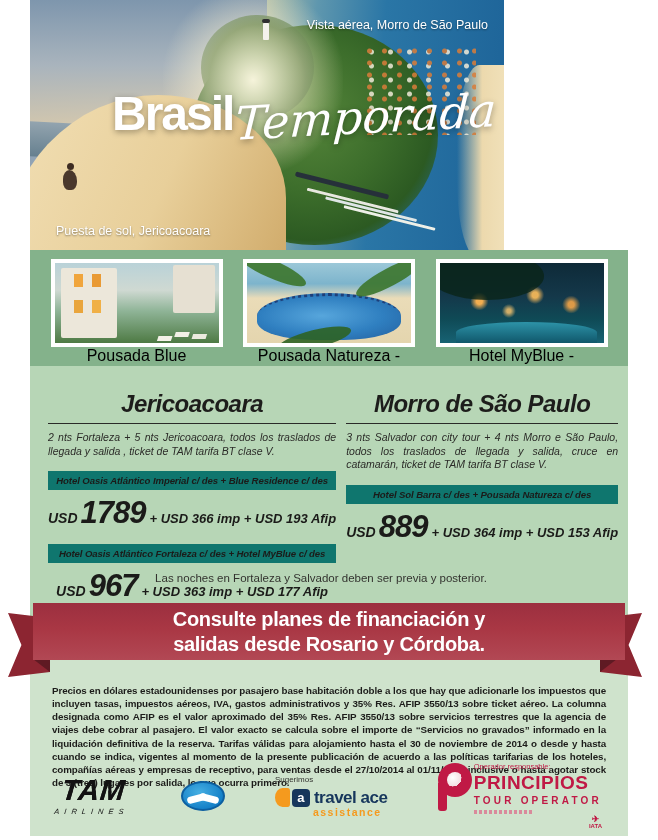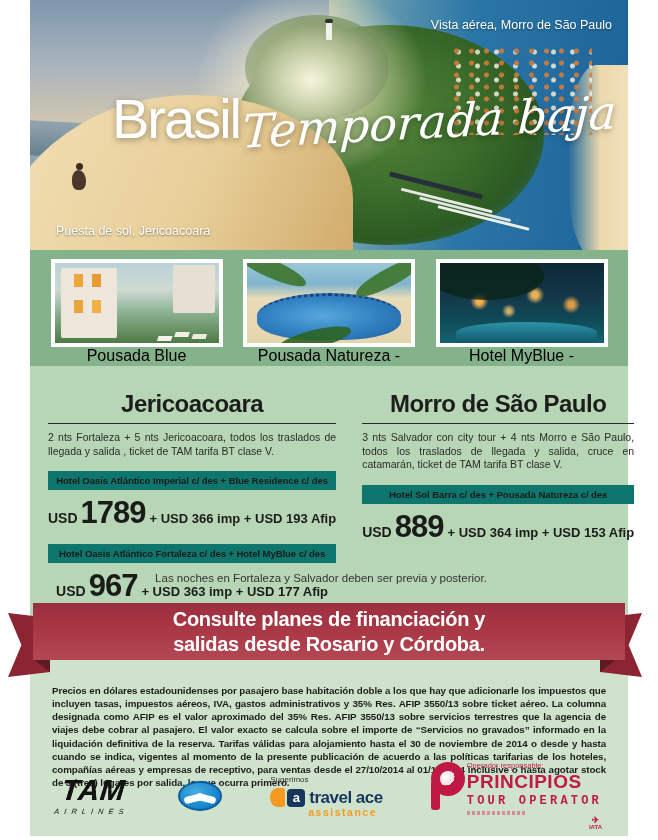--- a/index.html
+++ b/index.html
@@ -1,20 +1,20 @@
 <!DOCTYPE html>
 <html><head>
 <meta charset="utf-8">
 <style>
   * { margin:0; padding:0; box-sizing:border-box; }
   html,body { width:658px; height:840px; }
   body { font-family:"Liberation Sans", sans-serif; background:#ffffff; position:relative; overflow:hidden; }
 
   
-  .hero { position:absolute; left:30px; top:0; width:598px; height:250px; overflow:hidden;
+  .hero { position:absolute; left:30px; top:0; width:474px; height:250px; overflow:hidden;
     background:linear-gradient(95deg,#8ba0b4 0%,#b3b8b8 22%,#ddd0b2 38%,#b9c2a8 47%,#5f97ae 58%,#2a76a6 72%,#1d6398 100%); }
   .hero .sky-left { position:absolute; left:0; top:0; width:50%; height:58%;
     background:linear-gradient(180deg,#7e96ad 0%,#a9b4bd 45%,rgba(214,201,174,.9) 85%,rgba(227,207,166,0) 100%); }
   .hero .sun-glow { position:absolute; left:28%; top:-6%; width:38%; height:76%;
     background:radial-gradient(ellipse at center, rgba(255,250,228,.95) 0%, rgba(255,244,210,.5) 38%, rgba(255,244,210,0) 72%); }
   .hero .sea-left { position:absolute; left:0; top:50%; width:30%; height:14%;
     background:linear-gradient(180deg,#93a4af,#66808f); transform:skewY(3deg); }
   .hero .dune { position:absolute; left:-6%; top:38%; width:60%; height:75%;
     background:linear-gradient(115deg,#f2e0b6 0%,#e8cf9a 55%,#cfa968 100%);
     border-radius:55% 45% 0 0 / 90% 55% 0 0; }
@@ -29,21 +29,21 @@
   .hero .beach-right { position:absolute; right:-2%; top:26%; width:12%; height:78%;
     background:linear-gradient(90deg, rgba(240,220,170,0) 0%, #ecd9ad 45%, #f2e3bd 100%); border-radius:40% 0 0 40%; }
   .hero .village { position:absolute; right:6%; top:18%; width:24%; height:36%; opacity:.85;
     background-image:radial-gradient(circle 2px, #d97d3a 0 2px, transparent 3px), radial-gradient(circle 2px, #f0ead8 0 2px, transparent 3px);
     background-size:15px 12px, 19px 14px; }
   .hero .pier { position:absolute; right:24%; top:73%; width:96px; height:5px; background:#26303a; transform:rotate(14deg); border-radius:2px;
     box-shadow:14px 12px 0 -1px #e8e8e0, 34px 16px 0 -1px #dfe6e6, 54px 20px 0 -1px #eef0e8; }
   .hero .caption-top { position:absolute; right:16px; top:18px; color:#ffffff; font-size:12.5px; text-shadow:0 1px 2px rgba(0,0,0,.45); }
   .hero .caption-bottom { position:absolute; left:26px; bottom:12px; color:#ffffff; font-size:12.5px; text-shadow:0 1px 2px rgba(0,0,0,.45); }
   .hero .brand { position:absolute; left:82px; top:86px; white-space:nowrap; }
-  .hero .brand .main { font-size:56px; font-weight:400; color:#ffffff; letter-spacing:-2px; text-shadow:0 2px 6px rgba(0,0,0,.35); }
+  .hero .brand .main { font-size:48px; font-weight:700; color:#ffffff; letter-spacing:-2px; text-shadow:0 2px 6px rgba(0,0,0,.35); }
   .hero .brand .script { font-family:"DejaVu Serif", serif; font-style:italic; font-size:46px; color:#ffffff;
     display:inline-block; transform:rotate(-3deg) skewX(-6deg); margin-left:2px; text-shadow:0 2px 6px rgba(0,0,0,.35); }
 
   
   .band { position:absolute; left:30px; top:250px; width:598px; height:116px; background:#84b28b;
     display:flex; justify-content:space-evenly; align-items:flex-start; padding-top:9px; }
   .thumb-wrap { width:172px; text-align:center; }
   .thumb { width:172px; height:88px; background:#ffffff; padding:4px; }
   .thumb .photo { width:100%; height:100%; position:relative; overflow:hidden; }
   .photo-1 { background:linear-gradient(180deg,#b9d2d8 0%,#cfd9d2 34%,#8fb497 60%,#4e7a44 100%); }
@@ -65,21 +65,21 @@
     background-image:radial-gradient(circle at 24% 48%, rgba(255,180,80,.95) 0 3px, transparent 9px),
       radial-gradient(circle at 58% 40%, rgba(255,190,90,.9) 0 3px, transparent 9px),
       radial-gradient(circle at 80% 52%, rgba(255,170,70,.85) 0 3px, transparent 9px),
       radial-gradient(circle at 42% 60%, rgba(255,200,110,.8) 0 2px, transparent 7px); }
   .photo-3 .pool-n { position:absolute; left:10%; bottom:0; width:86%; height:26%; border-radius:50% 50% 0 0;
     background:linear-gradient(180deg,#2d93a8,#10576b); }
   .photo-3 .foliage { position:absolute; left:-6%; top:-14%; width:70%; height:60%; background:#0a2418; border-radius:50%; opacity:.8; }
 
   
   .panel { position:absolute; left:30px; top:366px; width:598px; height:264px; background:#b7d6b6; }
-  .cols { display:flex; gap:26px; padding:24px 18px 0 18px; }
+  .cols { display:flex; gap:10px; padding:24px 18px 0 18px;font-style:italic; }
   .col { flex:1; }
   .col .title { font-size:24px; font-weight:700; color:#1d1d1b; text-align:center; letter-spacing:-0.5px; }
   .col .rule { height:1px; background:#2a2a28; margin:5px 0 7px 0; }
   .col .desc { font-size:10.5px; line-height:1.3; color:#2b2b28; text-align:justify; }
   .offer { margin-top:13px; }
   .offer .hotels { background:#0f766e; color:#1b1b19; font-weight:700; font-size:9.6px; text-align:center;
     padding:4px 2px; letter-spacing:-0.1px; white-space:nowrap; }
   .offer .price-line { text-align:center; margin-top:5px; color:#1b1b19; font-weight:700; white-space:nowrap; }
   .offer .usd { font-size:14px; }
   .offer .amount { font-size:31px; letter-spacing:-1px; margin:0 4px 0 3px; }
@@ -129,21 +129,21 @@
   .logo-ta .assist { color:#f59a1e; font-weight:700; font-size:10.5px; letter-spacing:1.5px; margin-left:38px; margin-top:-2px; }
   .logo-pr { display:flex; align-items:flex-start; }
   .logo-pr .p-mark { position:relative; width:36px; height:48px; }
   .logo-pr .p-mark .ring { position:absolute; left:0; top:0; width:34px; height:34px; border-radius:50%; background:#c01945; }
   .logo-pr .p-mark .ring::before { content:""; position:absolute; left:9px; top:9px; width:16px; height:16px; border-radius:50%;
     background:radial-gradient(circle at 35% 35%, #ffffff 0%, #f2dfe2 60%, #c01945 61%); }
   .logo-pr .p-mark .stem { position:absolute; left:0; top:20px; width:9px; height:28px; background:#c01945; border-radius:0 0 3px 3px; }
   .logo-pr .txt { line-height:1; }
   .logo-pr .oper { color:#c01945; font-size:7.5px; margin-bottom:3px; }
   .logo-pr .name { color:#c01945; font-weight:800; font-size:19px; letter-spacing:0.5px; }
-  .logo-pr .sub { color:#c01945; font-size:12px; letter-spacing:3.2px; margin-top:4px; font-weight:700;font-family:Liberation Mono, monospace; }
+  .logo-pr .sub { color:#c01945; font-size:10px; letter-spacing:3.2px; margin-top:4px; font-weight:700; }
   .logo-pr .microline { width:58px; height:4px; margin-top:4px; background:repeating-linear-gradient(90deg,#d98a9b 0 3px, transparent 3px 5px); }
   .logo-pr .iata { float:right; margin-top:2px; color:#c01945; font-size:6px; font-weight:800; text-align:center; }
   .logo-pr .iata::before { content:"\2708"; display:block; font-size:9px; line-height:.8; }
 </style>
 </head>
 <body>
 
 <div class="hero">
   <div class="sky-left"></div>
   <div class="island"></div>

